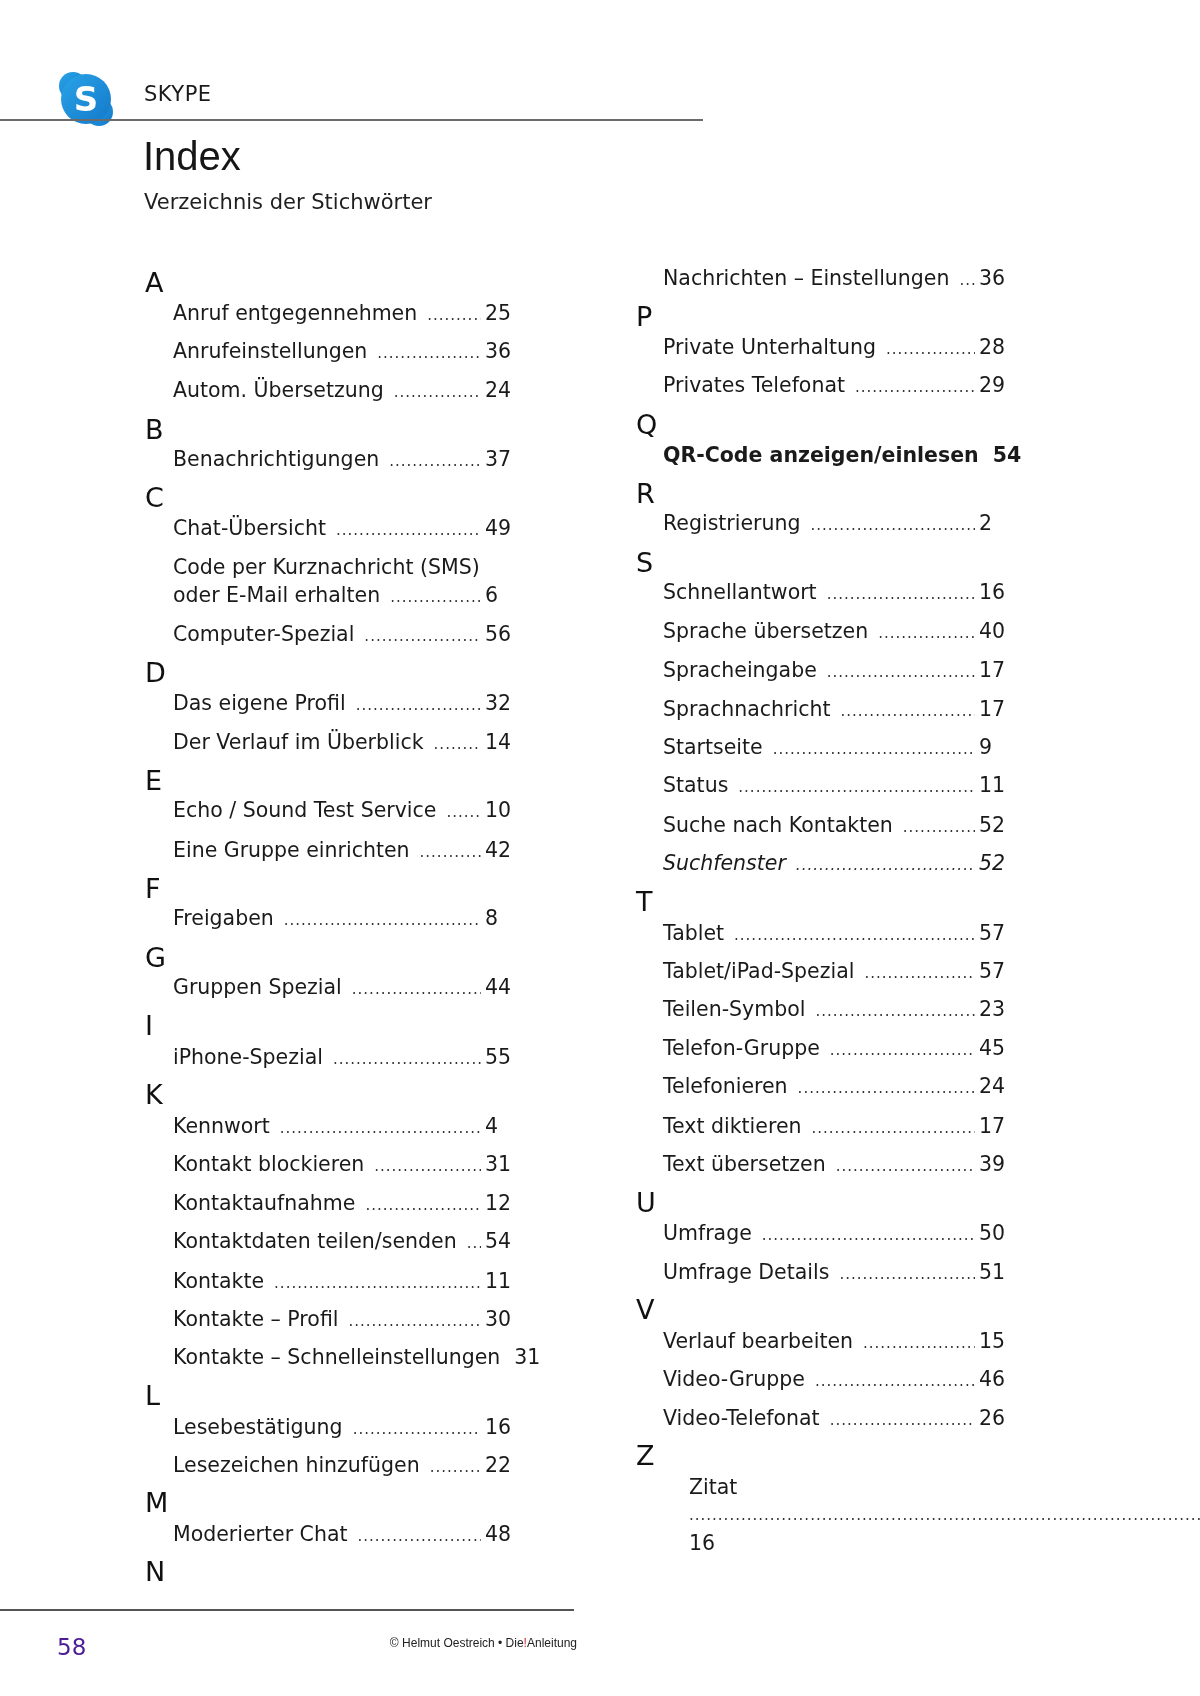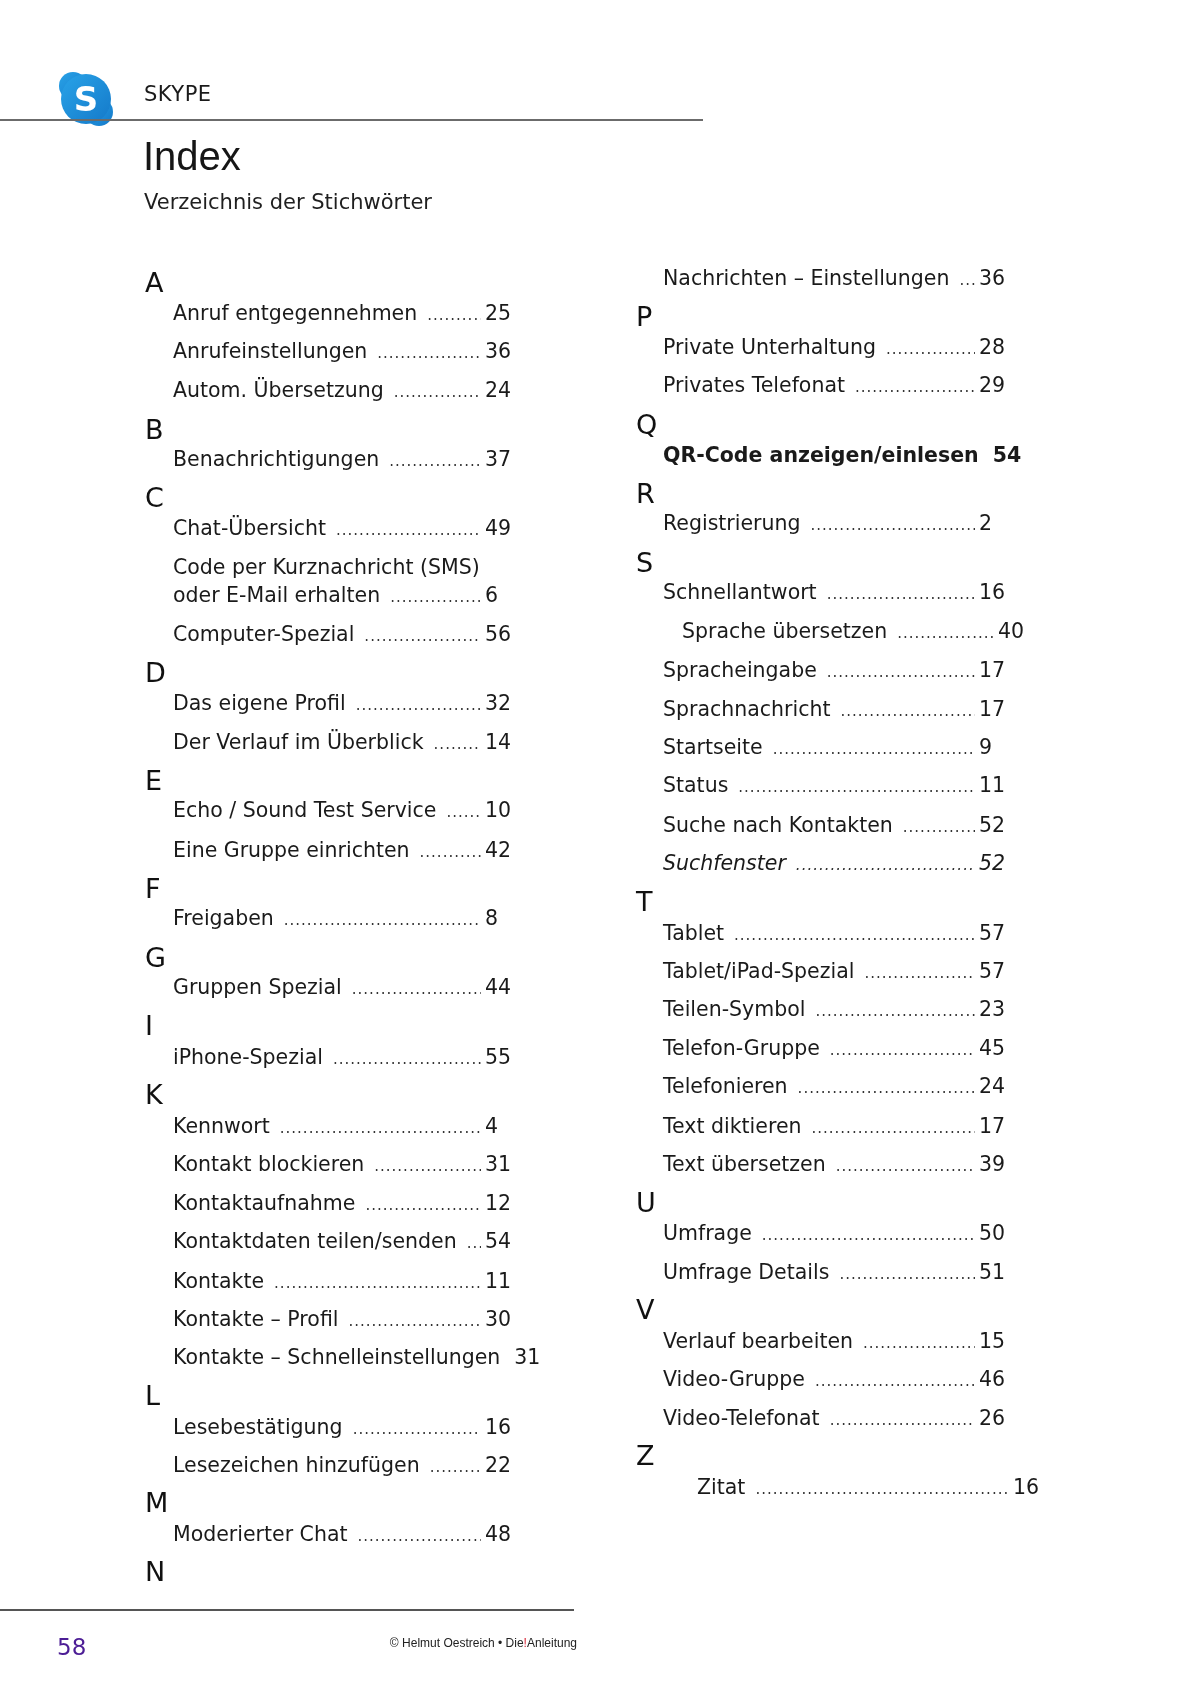--- a/index.html
+++ b/index.html
@@ -222,21 +222,21 @@
         <span class="label">Registrierung</span>
         <span class="dots"></span>
         <span class="num">2</span>
       </div>
       <div class="letter" style="left: 636px; top: 548px;">S</div>
       <div class="entry col-r" style="left: 663px; top: 578px;">
         <span class="label">Schnellantwort</span>
         <span class="dots"></span>
         <span class="num">16</span>
       </div>
-      <div class="entry col-r" style="left: 663px; top: 617px; margin-left: 19px;">
+      <div class="entry col-r" style="left: 663px; top: 617px;">
         <span class="label">Sprache übersetzen</span>
         <span class="dots"></span>
         <span class="num">40</span>
       </div>
       <div class="entry col-r" style="left: 663px; top: 656px;">
         <span class="label">Spracheingabe</span>
         <span class="dots"></span>
         <span class="num">17</span>
       </div>
       <div class="entry col-r" style="left: 663px; top: 695px;">
@@ -321,21 +321,21 @@
         <span class="label">Video-Gruppe</span>
         <span class="dots"></span>
         <span class="num">46</span>
       </div>
       <div class="entry col-r" style="left: 663px; top: 1404px;">
         <span class="label">Video-Telefonat</span>
         <span class="dots"></span>
         <span class="num">26</span>
       </div>
       <div class="letter" style="left: 636px; top: 1441px;">Z</div>
-      <div class="entry col-r" style="left: 697px; top: 1473px;">
+      <div class="entry col-r" style="left: 679px; top: 1473px; flex-direction: column;">
         <span class="label">Zitat</span>
         <span class="dots"></span>
         <span class="num">16</span>
       </div>
     </div>
   </div>
 
 <div class="foot-rule"></div>
 <div class="page-number">58</div>
 <div class="copyright">

